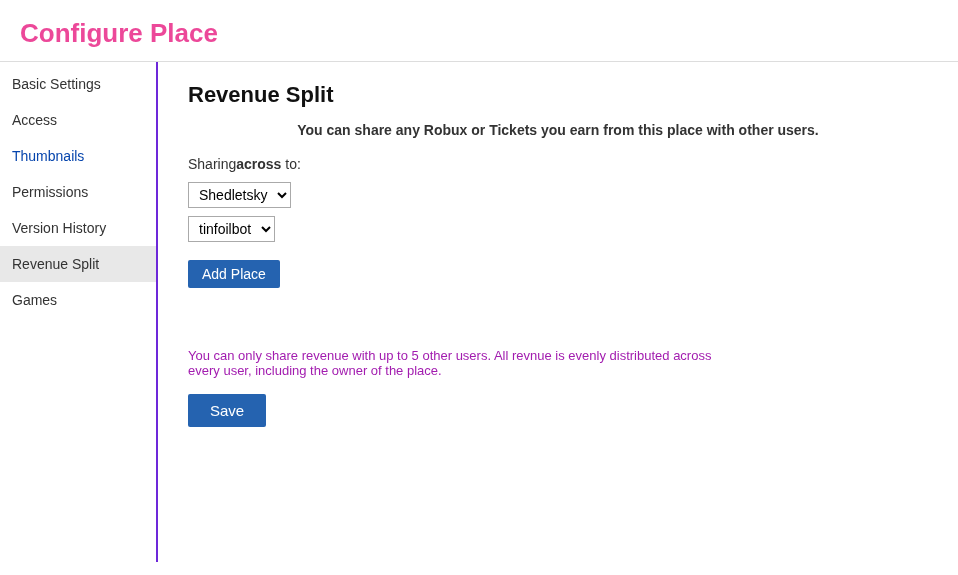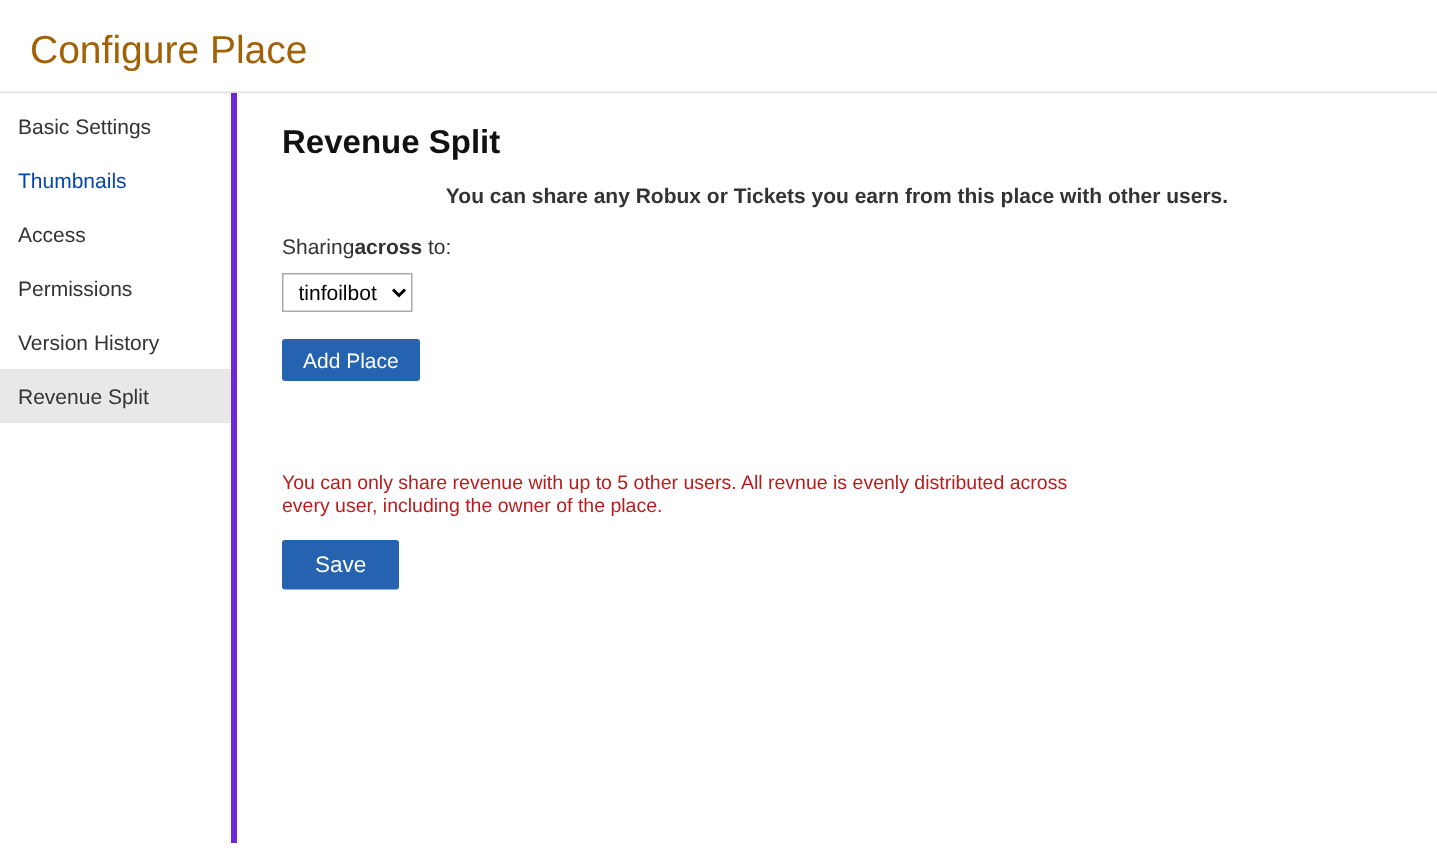--- a/index.html
+++ b/index.html
@@ -6,32 +6,32 @@
     body {
       font-family: Arial, sans-serif;
       font-size: 14px;
       color: #333;
       background: #fff;
       width: 958px;
       min-height: 575px;
     }
     .page-title {
       font-size: 26px;
-      font-weight: normal;
+      font-weight: bold;
       padding: 18px 20px 12px 20px;
-      color: #a16207;
+      color: #ec4899;
     }
     .layout {
       display: flex;
       border-top: 1px solid #ddd;
     }
     .sidebar {
       width: 158px;
       min-width: 158px;
-      border-right: 4px solid #6d28d9;
+      border-right: 2px solid #6d28d9;
       padding-top: 4px;
       min-height: 500px;
     }
     .sidebar-item {
       display: block;
       padding: 10px 12px;
       cursor: pointer;
       color: #333;
       text-decoration: none;
       font-size: 14px;
@@ -82,21 +82,21 @@
       margin-top: 10px;
       padding: 6px 14px;
       background: #2563b0;
       color: #fff;
       border: none;
       font-size: 14px;
       cursor: pointer;
       border-radius: 2px;
     }
     .warning-text {
-      color: #b91c1c;
+      color: #a21caf;
       font-size: 13px;
       margin-top: 60px;
       margin-bottom: 16px;
       max-width: 530px;
     }
     .action-buttons {
       display: flex;
       gap: 10px;
     }
     .save-btn {
@@ -119,35 +119,41 @@
     }
   </style>
 </head>
 <body>
 
 <div class="page-title">Configure Place</div>
 
 <div class="layout">
   <nav class="sidebar">
     <a class="sidebar-item">Basic Settings</a>
+    <a class="sidebar-item">Access</a>
     <a class="sidebar-item link-style">Thumbnails</a>
-    <a class="sidebar-item">Access</a>
     <a class="sidebar-item">Permissions</a>
     <a class="sidebar-item">Version History</a>
     <a class="sidebar-item active">Revenue Split</a>
+    <a class="sidebar-item">Games</a>
   </nav>
 
   <div class="main-content">
     <div class="section-title">Revenue Split</div>
     <div class="description">You can share any Robux or Tickets you earn from this place with other users.</div>
 
     <div class="sharing-label">
       <span>Sharing</span><span class="bold">across</span><span> to:</span>
     </div>
 
+    <div class="user-select-row">
+      <select>
+        <option value="Shedletsky" selected="">Shedletsky</option>
+      </select>
+    </div>
 
     <div class="user-select-row">
       <select>
         <option value="tinfoilbot" selected="">tinfoilbot</option>
       </select>
     </div>
 
     <button class="add-user-btn">Add Place</button>
 
     <div class="warning-text">You can only share revenue with up to 5 other users. All revnue is evenly distributed across every user, including the owner of the place.</div>

